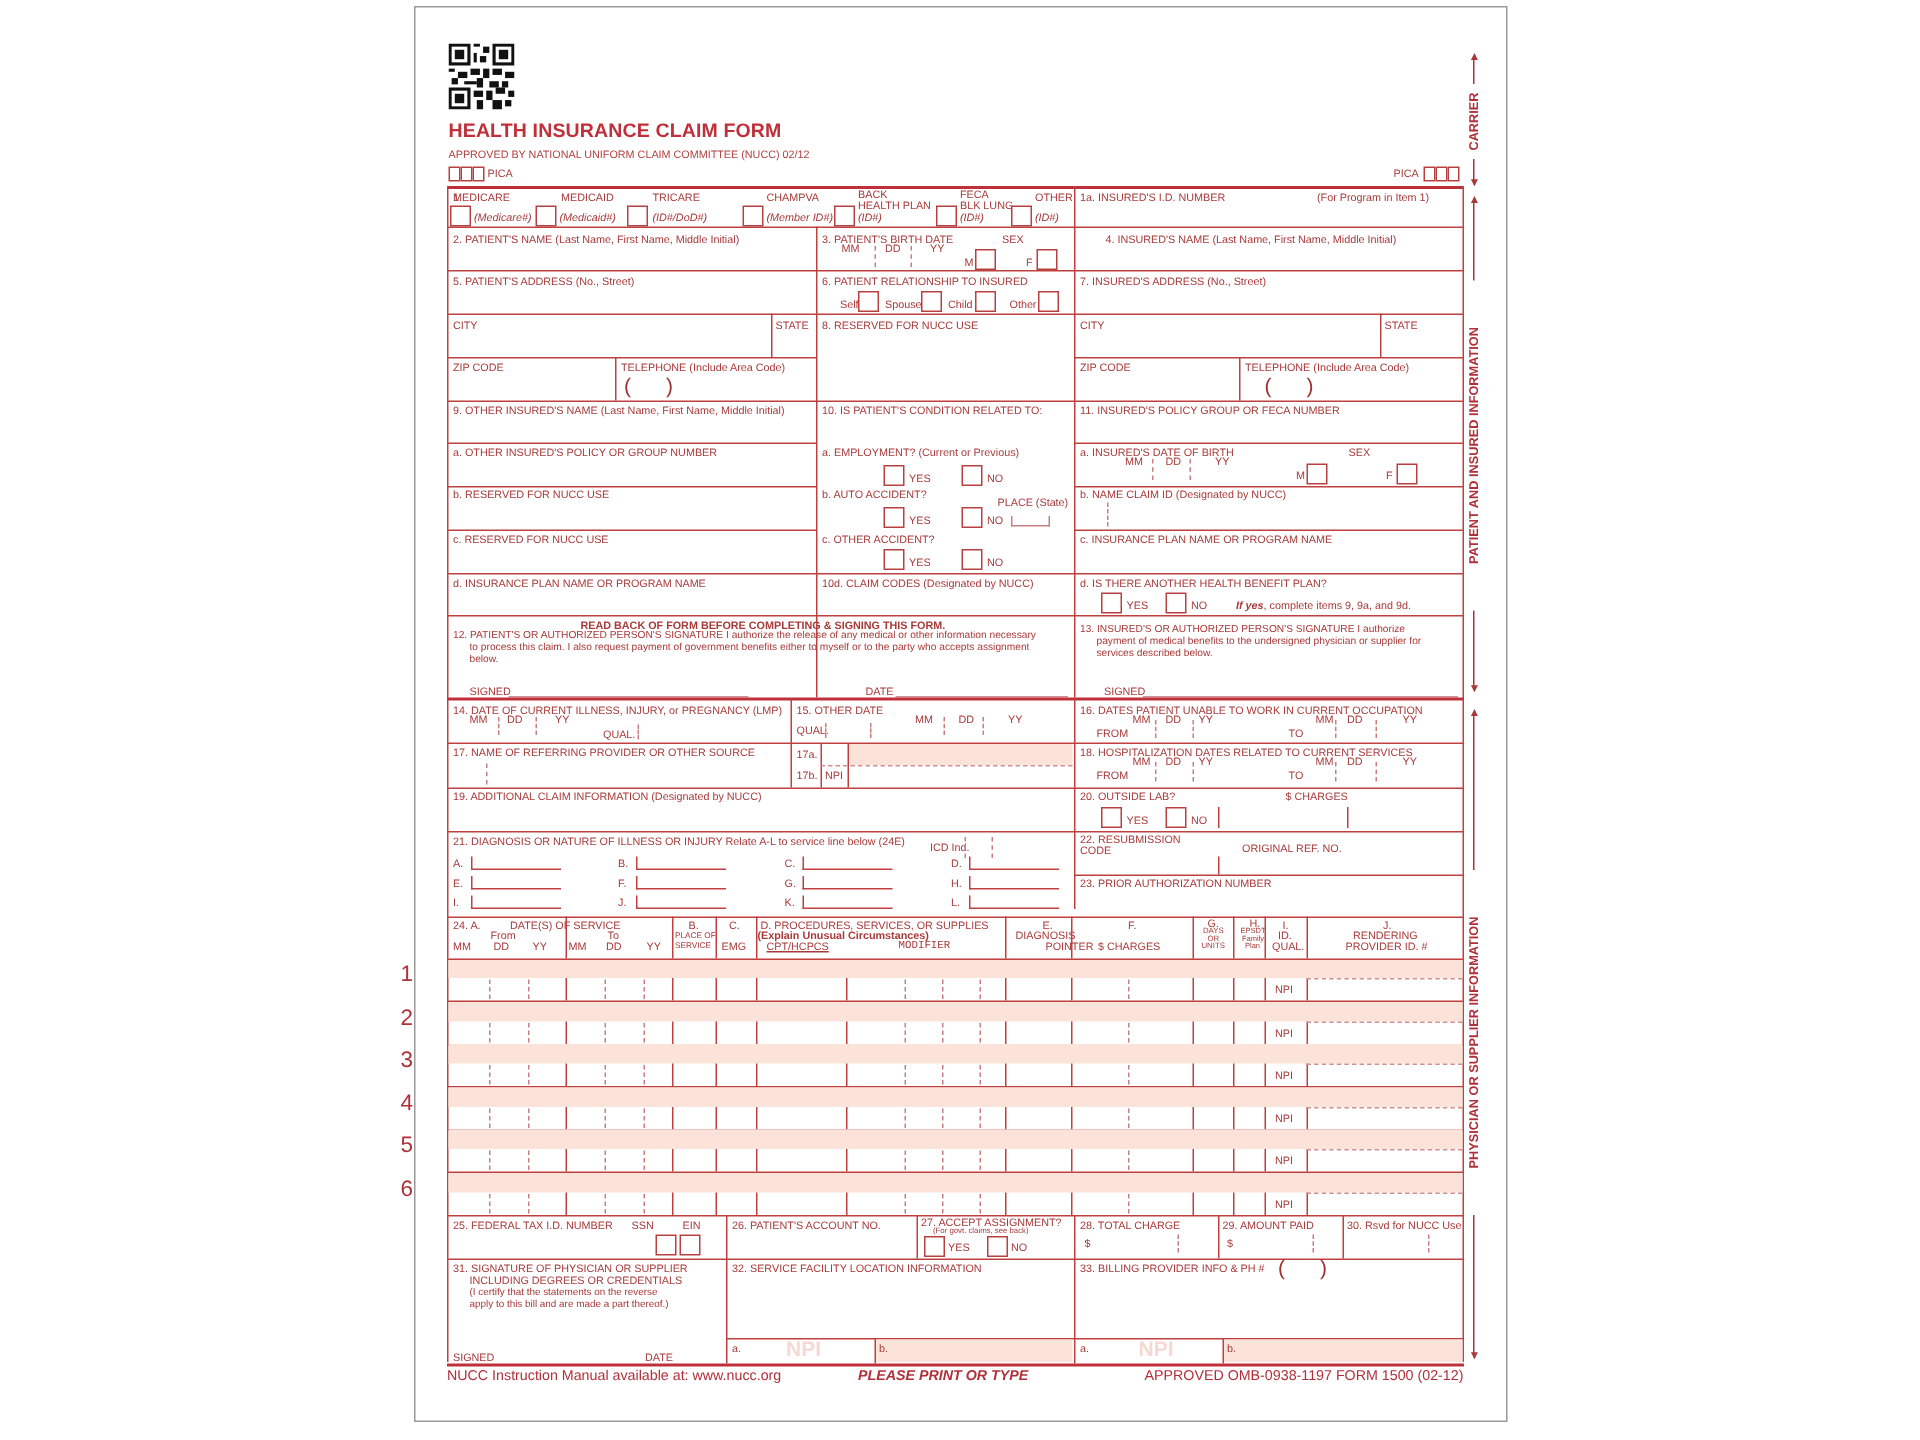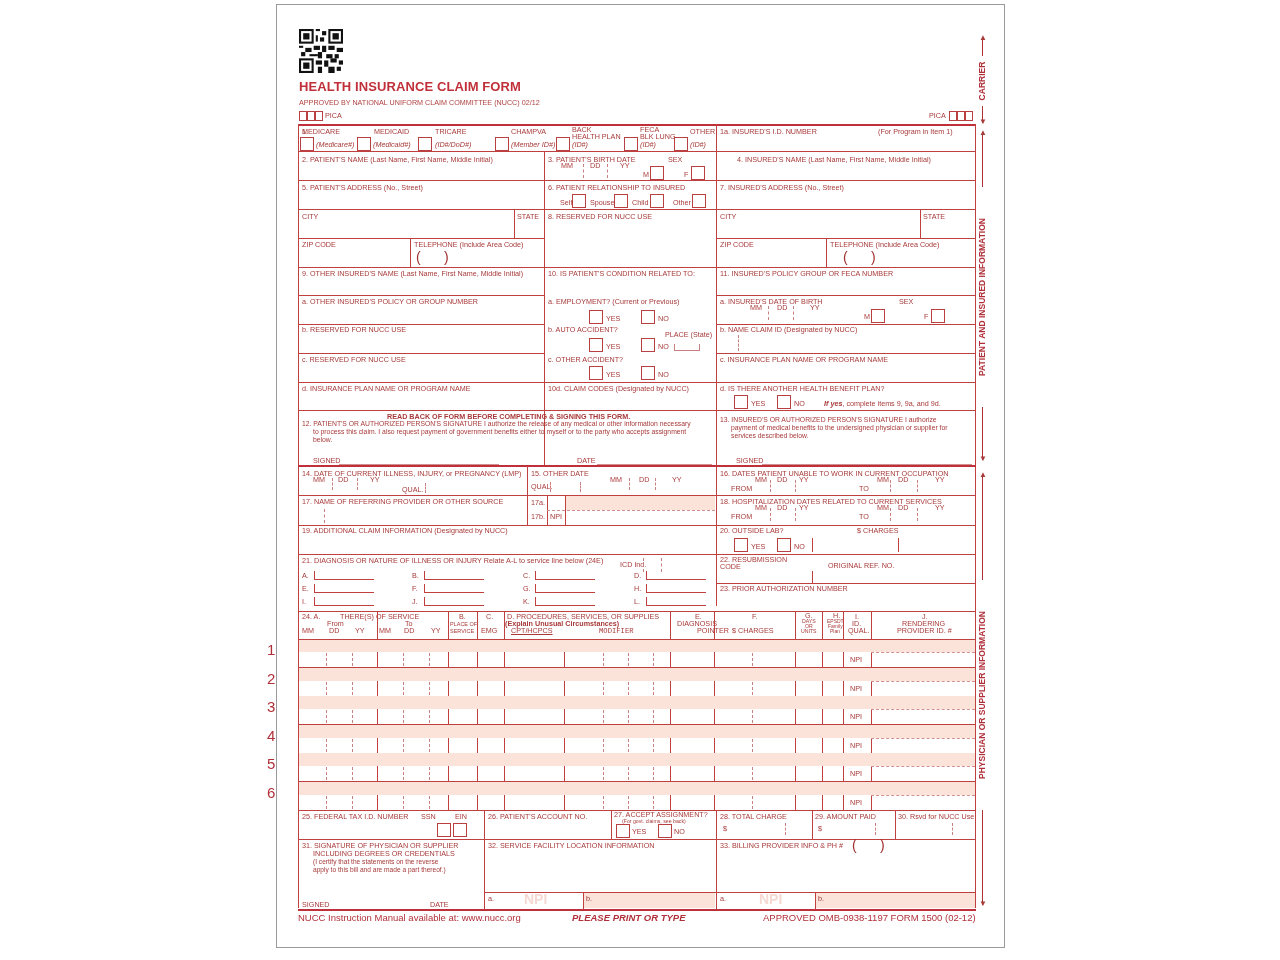--- a/index.html
+++ b/index.html
@@ -396,21 +396,21 @@
   <div class="abs" style="left:537px;top:565px;width:160px;height:13px;"></div>
 
   <div class="hl" style="left:439px;top:578px;width:260px;"></div>
 
   <div class="t" style="left:443px;top:580px;">23. PRIOR AUTHORIZATION NUMBER</div>
   <div class="abs" style="left:440px;top:589px;width:258px;height:12px;"></div>
 
   <div class="hl" style="left:21px;top:606px;width:678px;"></div>
 
   <div class="t" style="left:25px;top:608px;">24. A.</div>
-  <div class="t" style="left:63px;top:608px;">THERE(S) OF SERVICE</div>
+  <div class="t" style="left:63px;top:608px;">DATE(S) OF SERVICE</div>
   <div class="t" style="left:50px;top:615px;">From</div>
   <div class="t" style="left:128px;top:615px;">To</div>
   <div class="t" style="left:25px;top:622px;">MM</div>
   <div class="t" style="left:52px;top:622px;">DD</div>
   <div class="t" style="left:78px;top:622px;">YY</div>
   <div class="t" style="left:102px;top:622px;">MM</div>
   <div class="t" style="left:127px;top:622px;">DD</div>
   <div class="t" style="left:154px;top:622px;">YY</div>
   <div class="t" style="left:182px;top:608px;">B.</div>
   <div class="t" style="left:173px;top:615px;font-size:5.5px;">PLACE OF</div>

